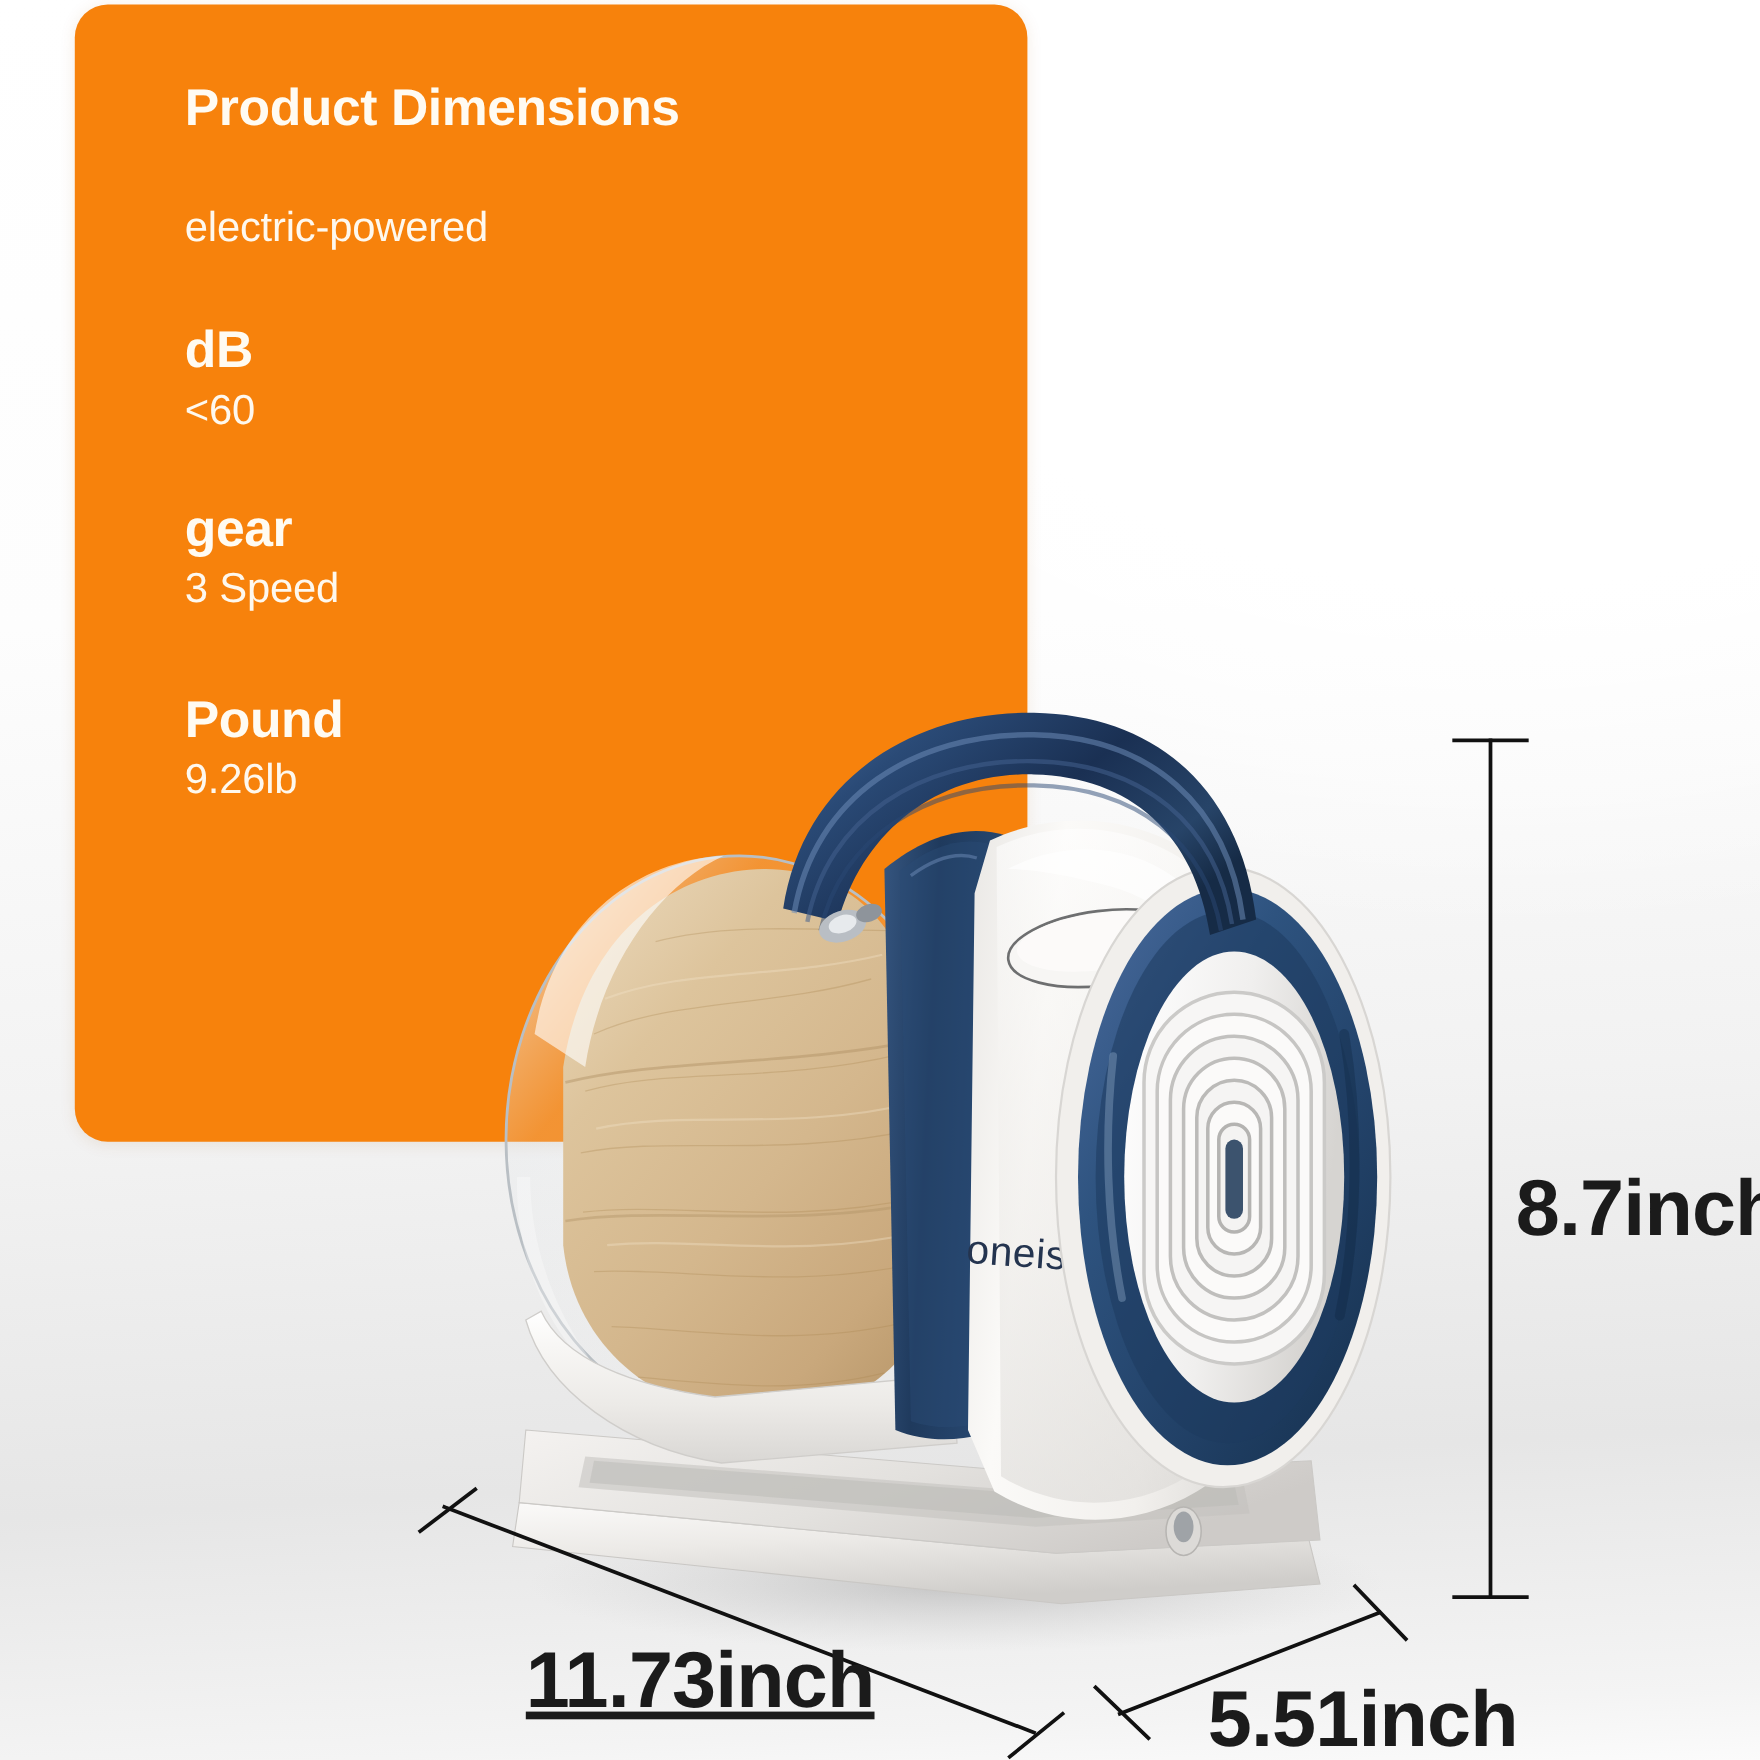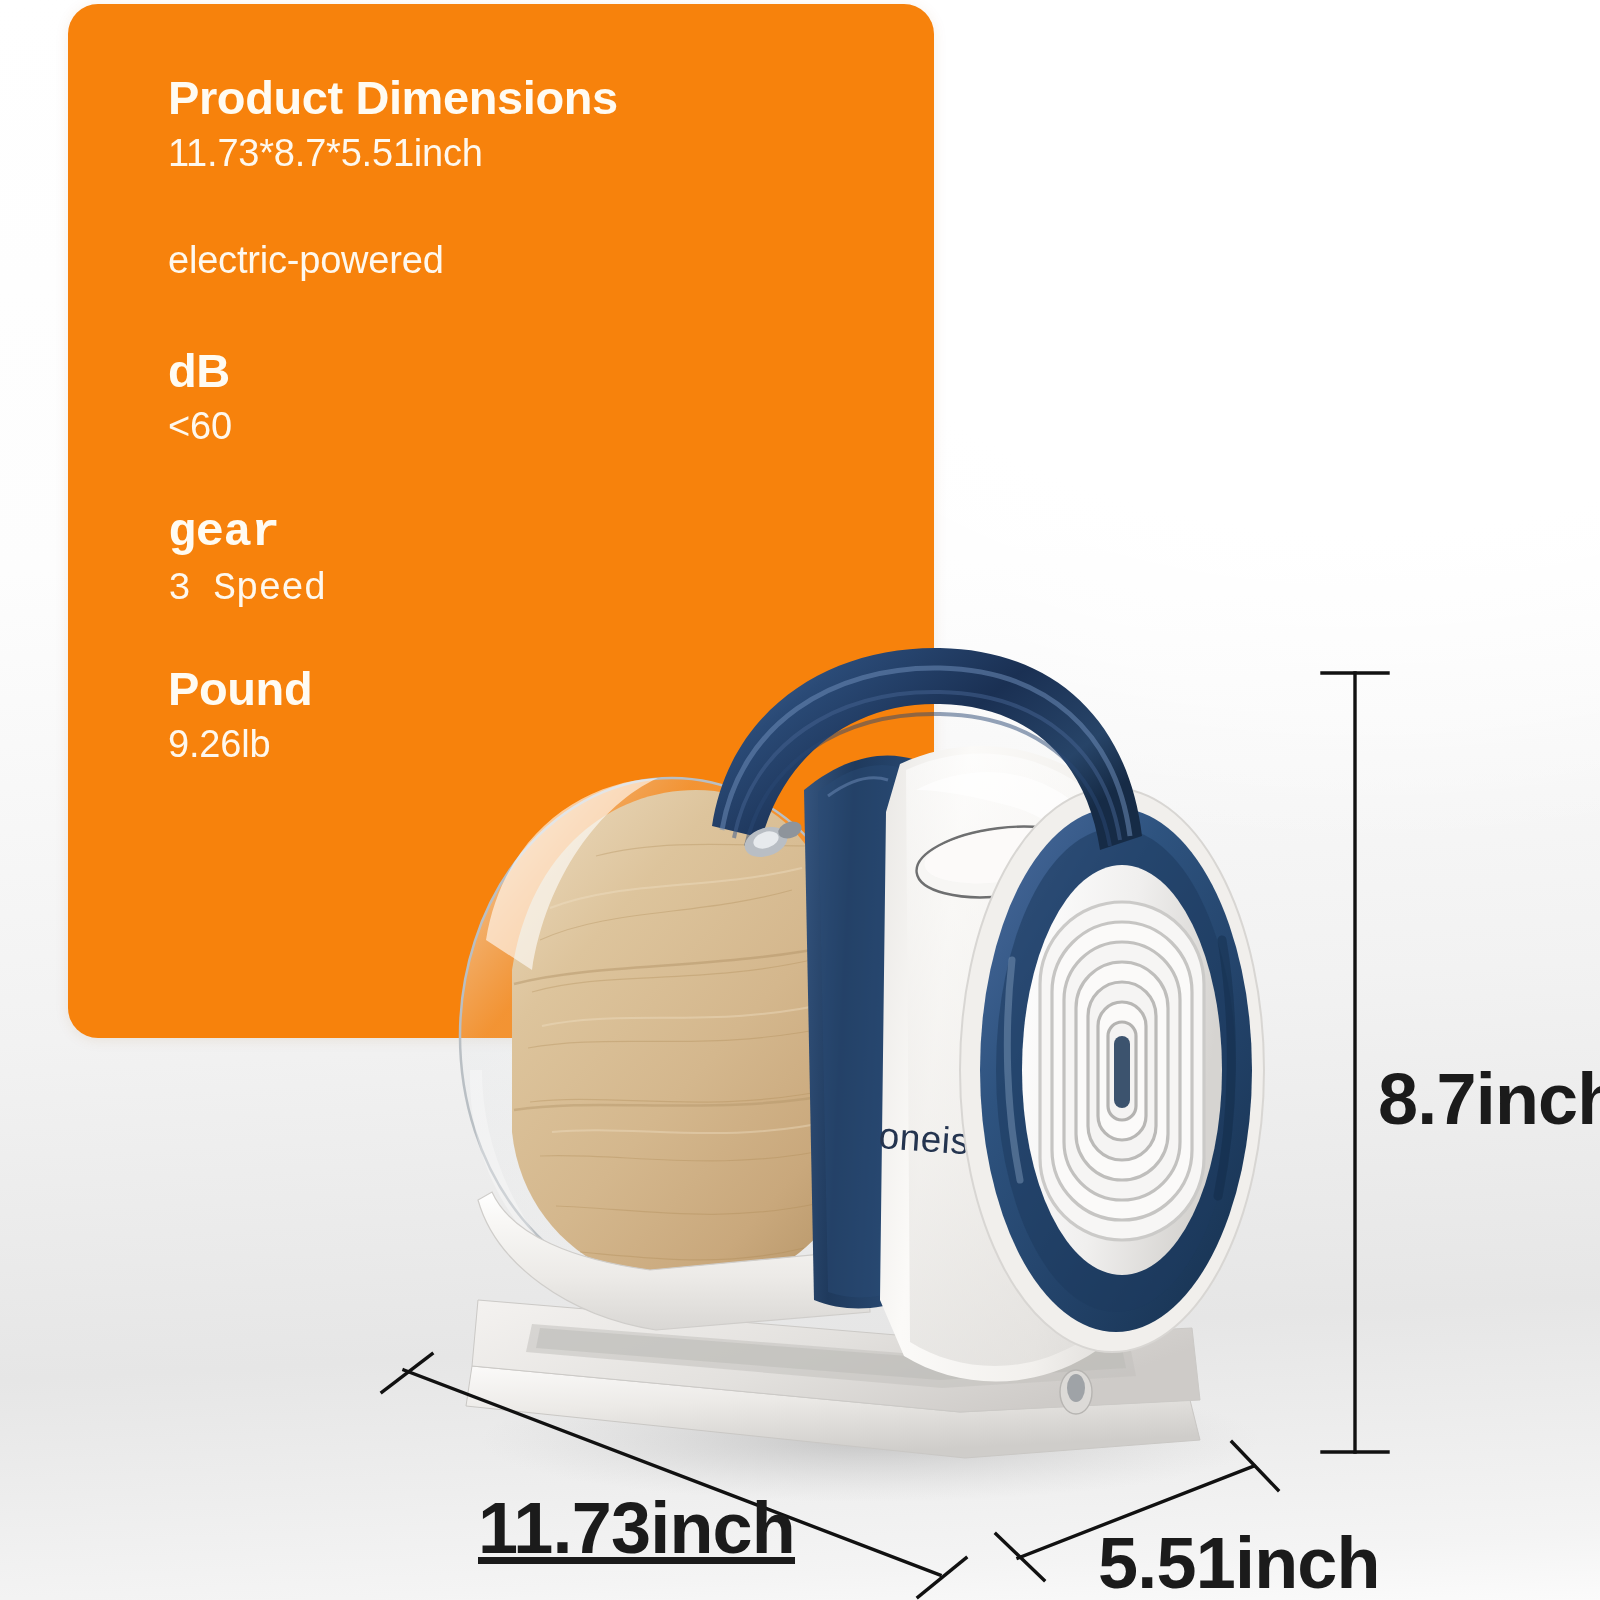--- a/index.html
+++ b/index.html
@@ -60,21 +60,21 @@
     letter-spacing: -0.2px;
     line-height: 1.3;
     margin-top: 4px;
     white-space: nowrap;
   }
 
   
   .spec-item.i0 { margin-bottom: 58px; }
   .spec-item.i1 { margin-bottom: 60px; }
   .spec-item.i2 { margin-bottom: 56px; }
-  .spec-item.i3 { margin-bottom: 50px; font-family: Liberation Mono, monospace; }
+  .spec-item.i3 { margin-bottom: 68px; }
 
   
   .product {
     position: absolute;
     left: 400px;
     top: 640px;
     width: 900px;
     height: 900px;
     z-index: 5;
   }
@@ -105,21 +105,20 @@
 </head>
 <body>
 
 <div id="page">
 
   <div class="spec-panel">
     <div class="spec-list">
 
       <div class="spec-item i0">
         <div class="spec-title">Product Dimensions</div>
-        <div class="spec-value">11.73*8.7*5.51inch</div>
       </div>
 
       <div class="spec-item i1">
         <div class="spec-value">electric-powered</div>
       </div>
 
       <div class="spec-item i2">
         <div class="spec-title">dB</div>
         <div class="spec-value">&lt;60</div>
       </div>

